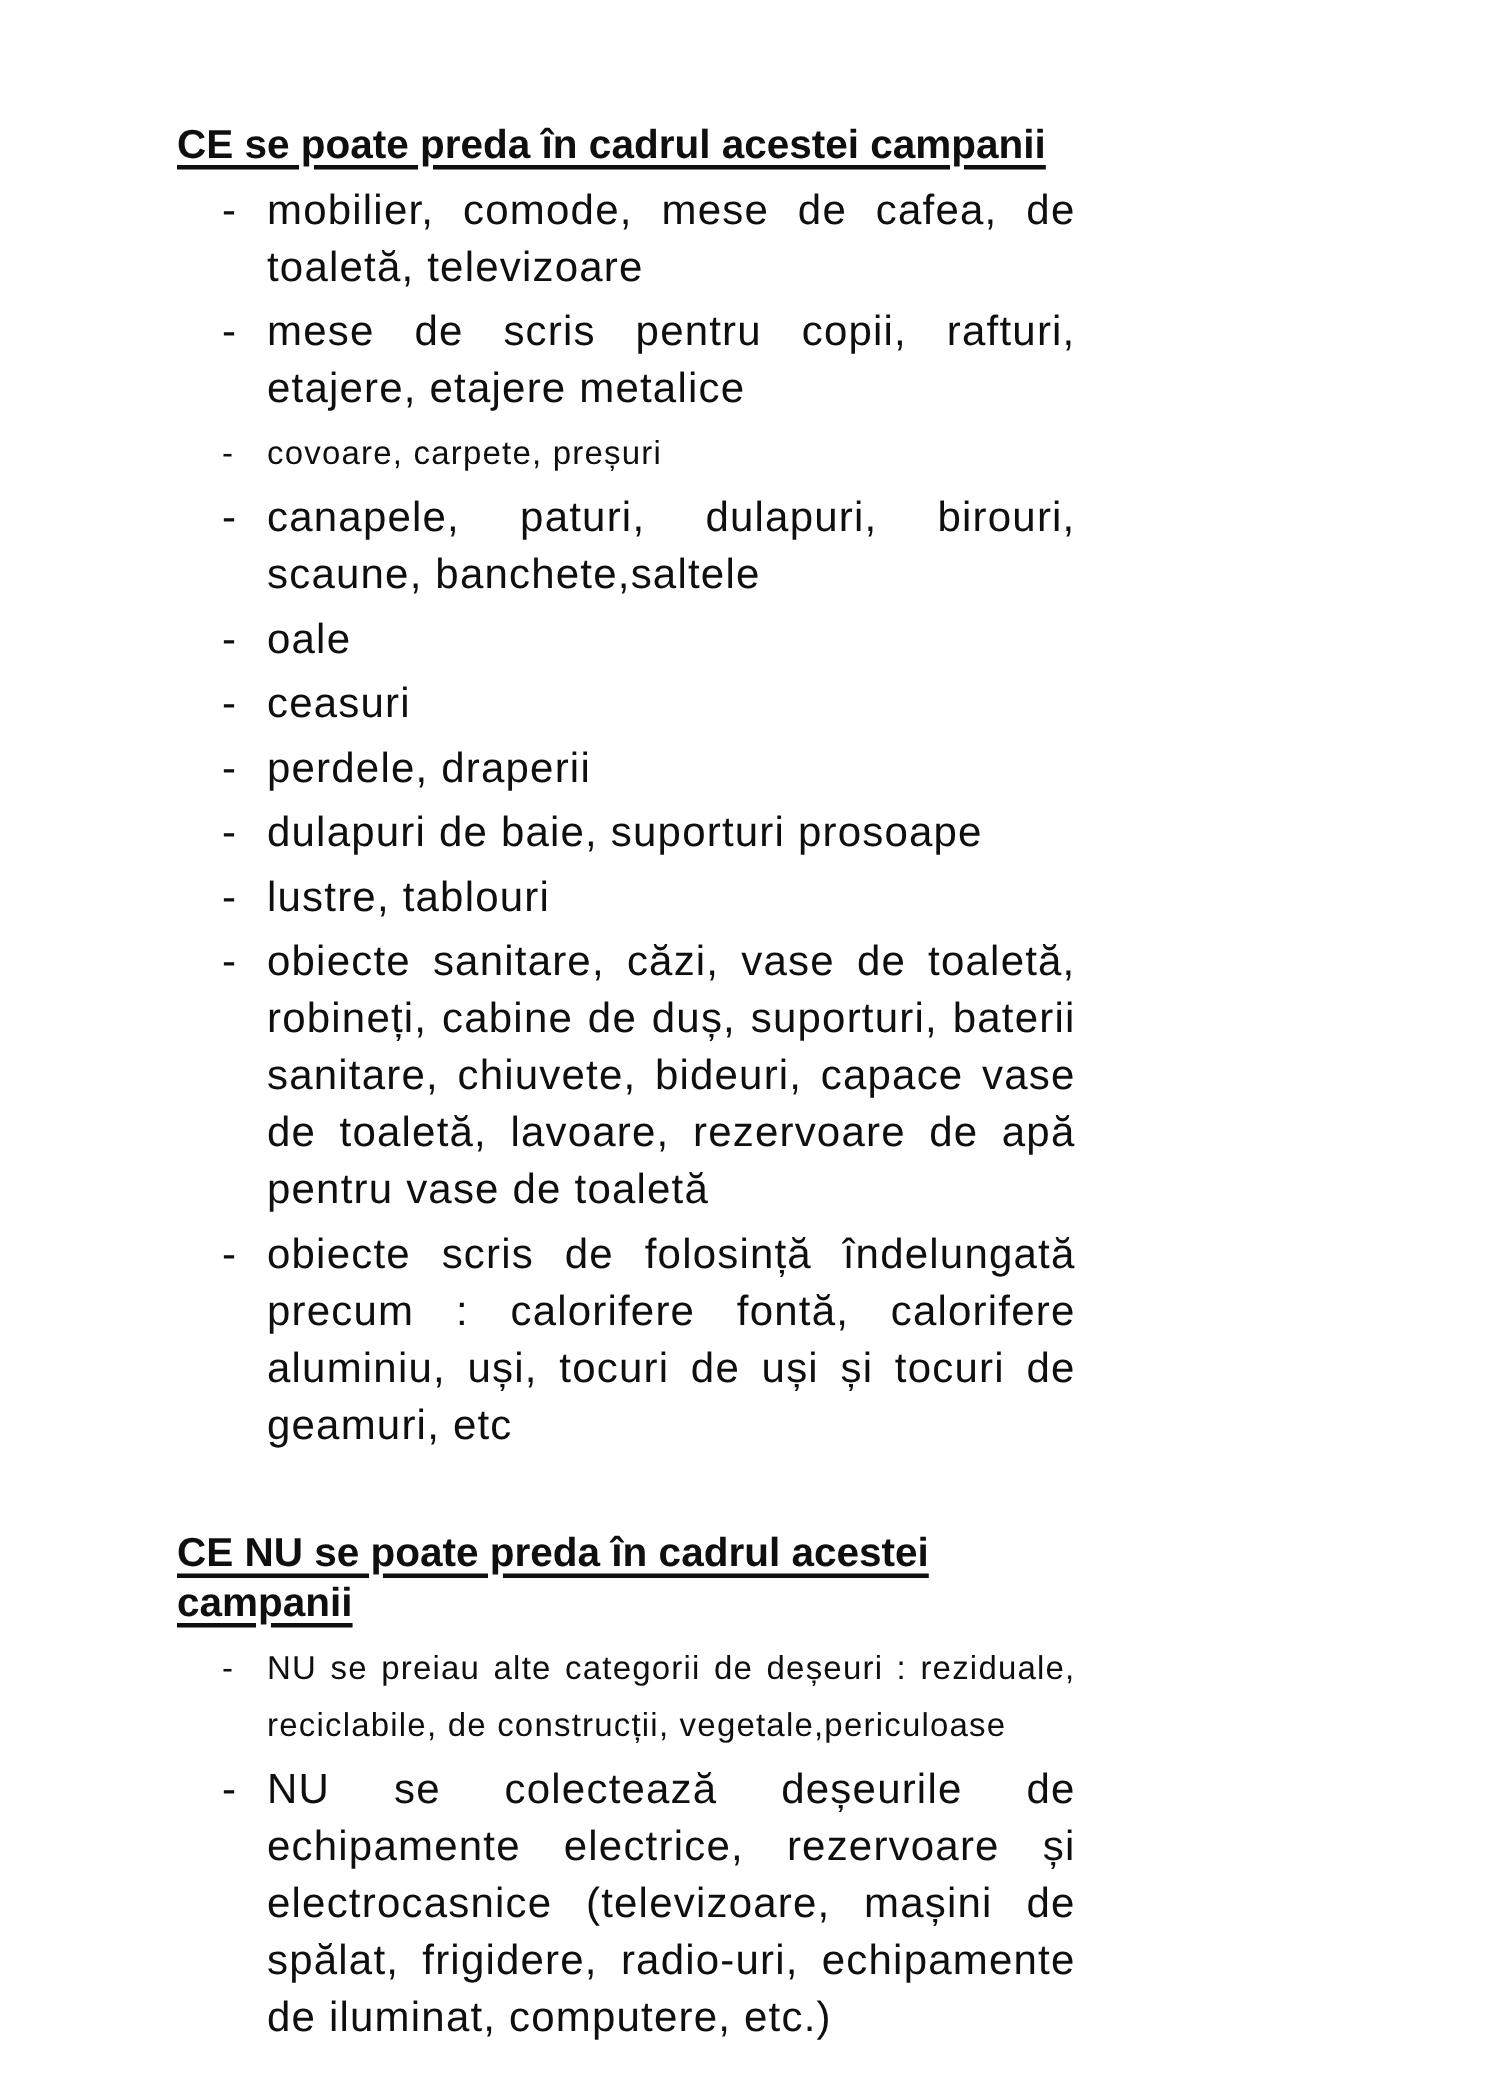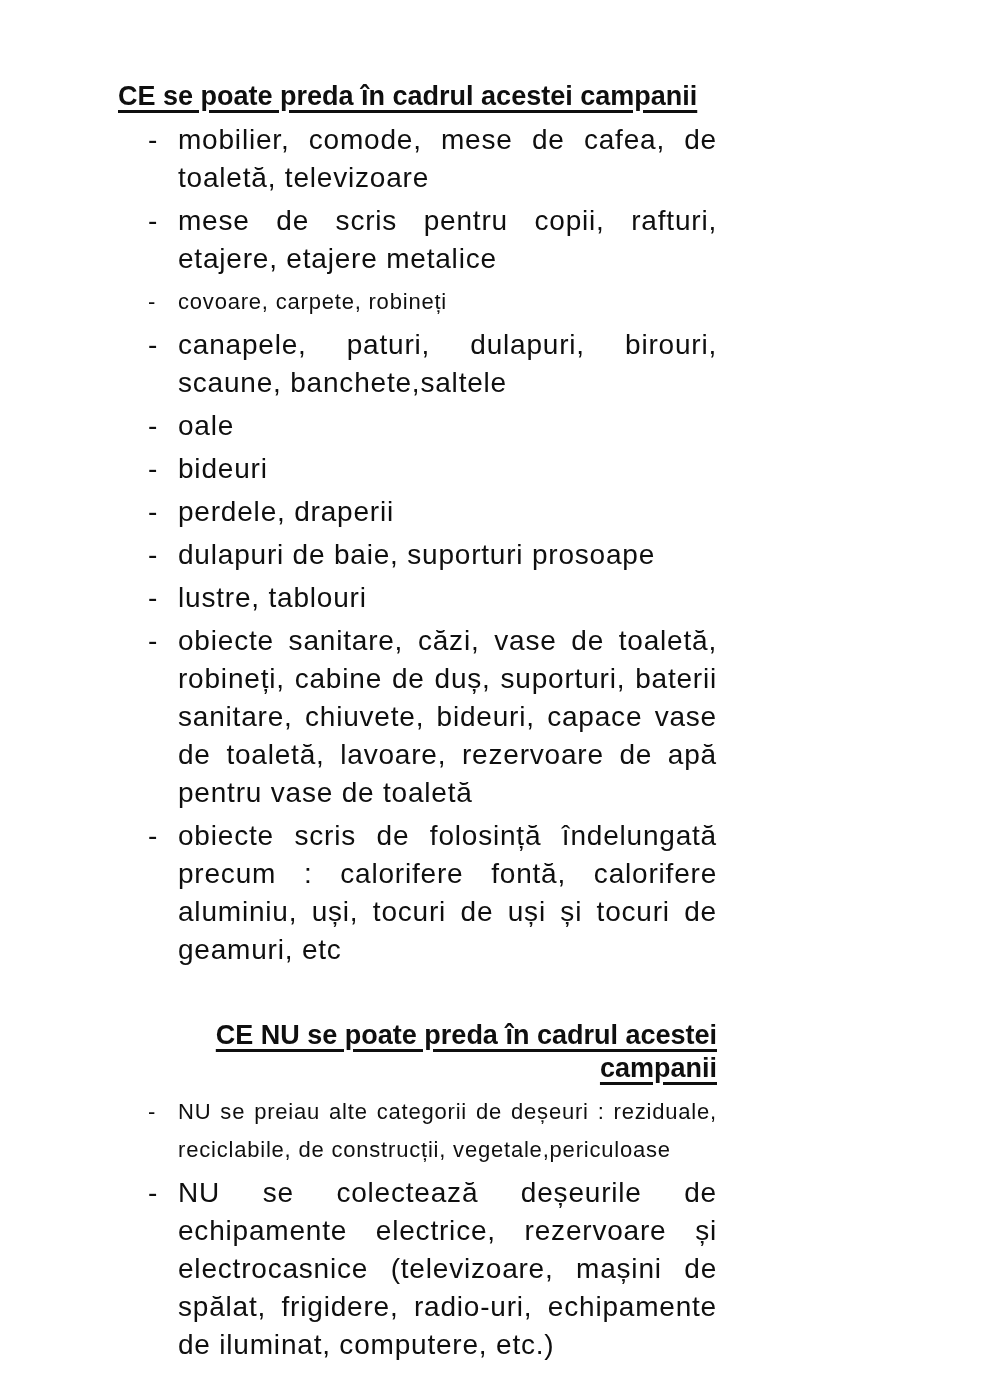--- a/index.html
+++ b/index.html
@@ -48,21 +48,20 @@
   .dash {
     flex: 0 0 30px;
     width: 30px;
   }
   .txt {
     flex: 1 1 auto;
     text-align: justify;
   }
   .section-gap {
     margin-top: 50px;
-    text-align: right;
   }
 </style>
 </head>
 <body style="background: rgb(255, 255, 255); color: rgb(15, 15, 15);">
 
 <div class="page">
 
   <h1 class="heading underlined">CE se poate preda în cadrul acestei campanii</h1>
 
 
@@ -70,33 +69,33 @@
     <div class="li">
       <span class="dash">-</span>
       <div class="txt">mobilier, comode, mese de cafea, de toaletă, televizoare</div>
     </div>
     <div class="li">
       <span class="dash">-</span>
       <div class="txt">mese de scris pentru copii, rafturi, etajere, etajere metalice</div>
     </div>
     <div class="li small">
       <span class="dash">-</span>
-      <div class="txt">covoare, carpete, robineți</div>
+      <div class="txt">covoare, carpete, preșuri</div>
     </div>
     <div class="li">
       <span class="dash">-</span>
       <div class="txt">canapele, paturi, dulapuri, birouri, scaune, banchete,saltele</div>
     </div>
     <div class="li">
       <span class="dash">-</span>
       <div class="txt">oale</div>
     </div>
     <div class="li">
       <span class="dash">-</span>
-      <div class="txt">bideuri</div>
+      <div class="txt">ceasuri</div>
     </div>
     <div class="li">
       <span class="dash">-</span>
       <div class="txt">perdele, draperii</div>
     </div>
     <div class="li">
       <span class="dash">-</span>
       <div class="txt">dulapuri de baie, suporturi prosoape</div>
     </div>
     <div class="li">

